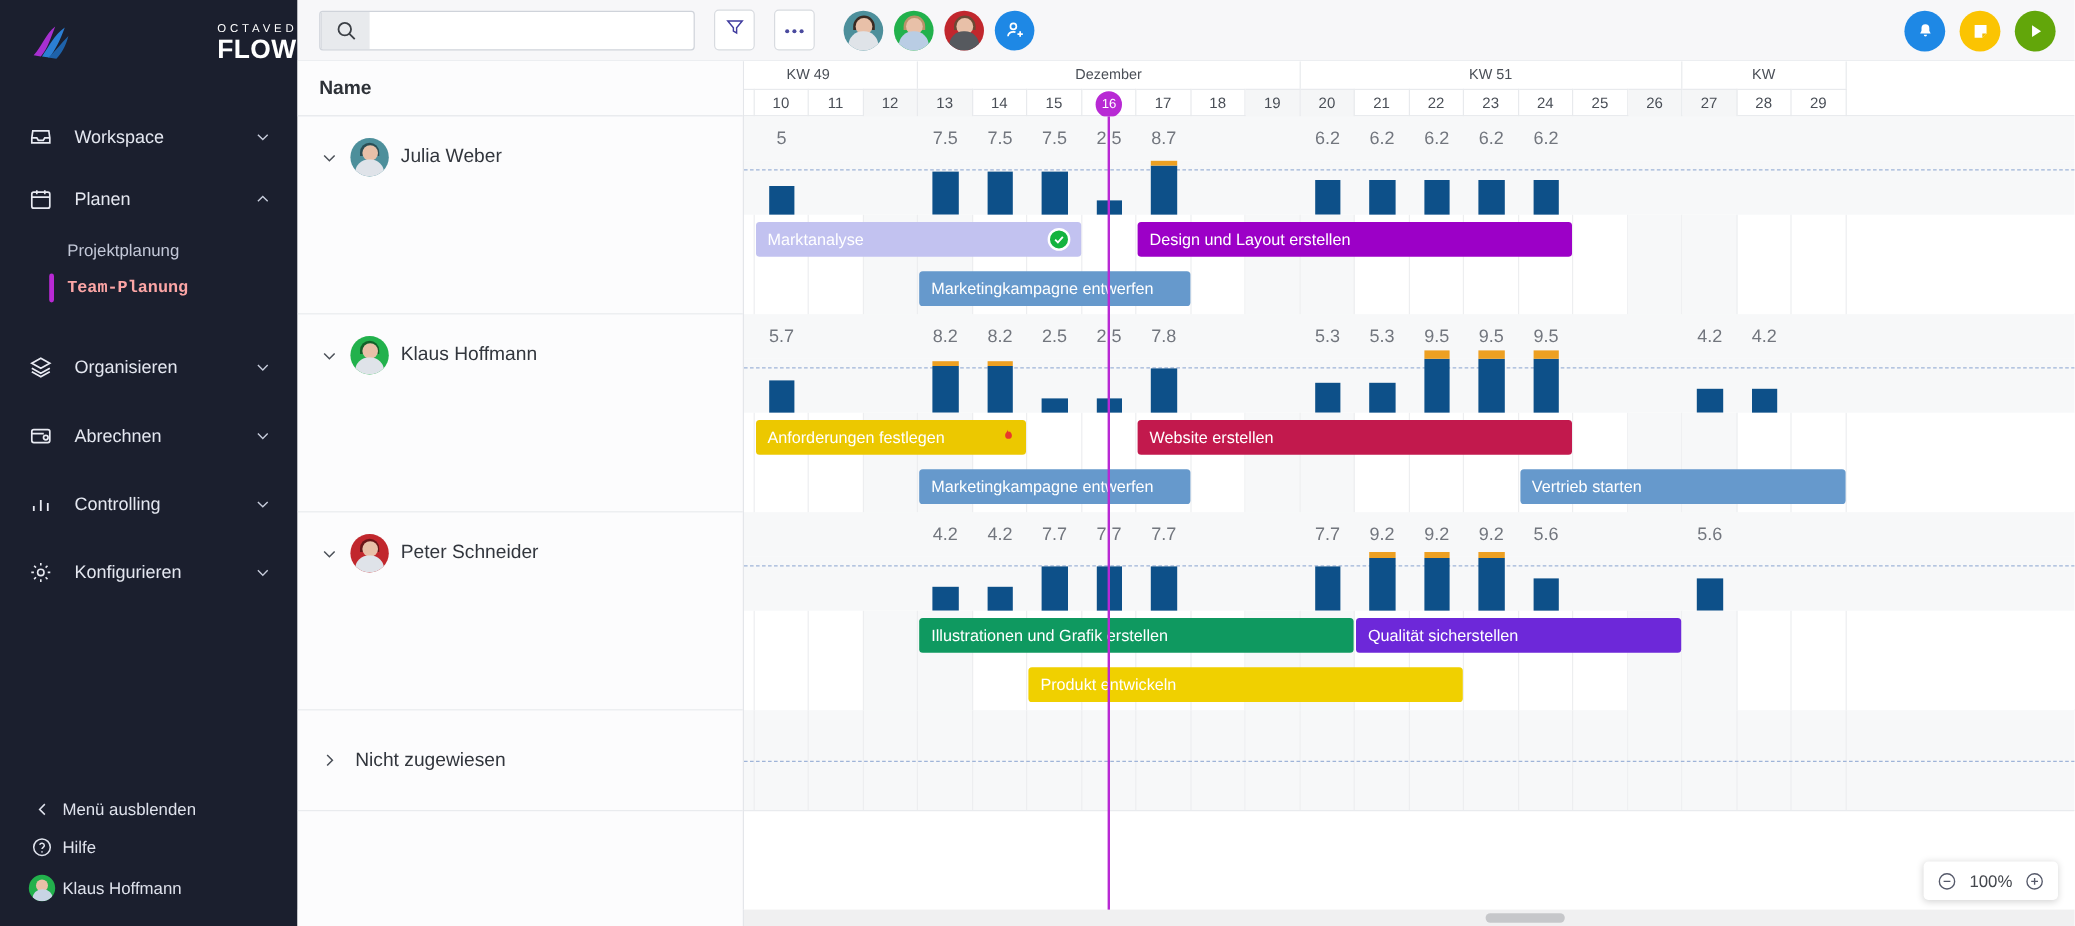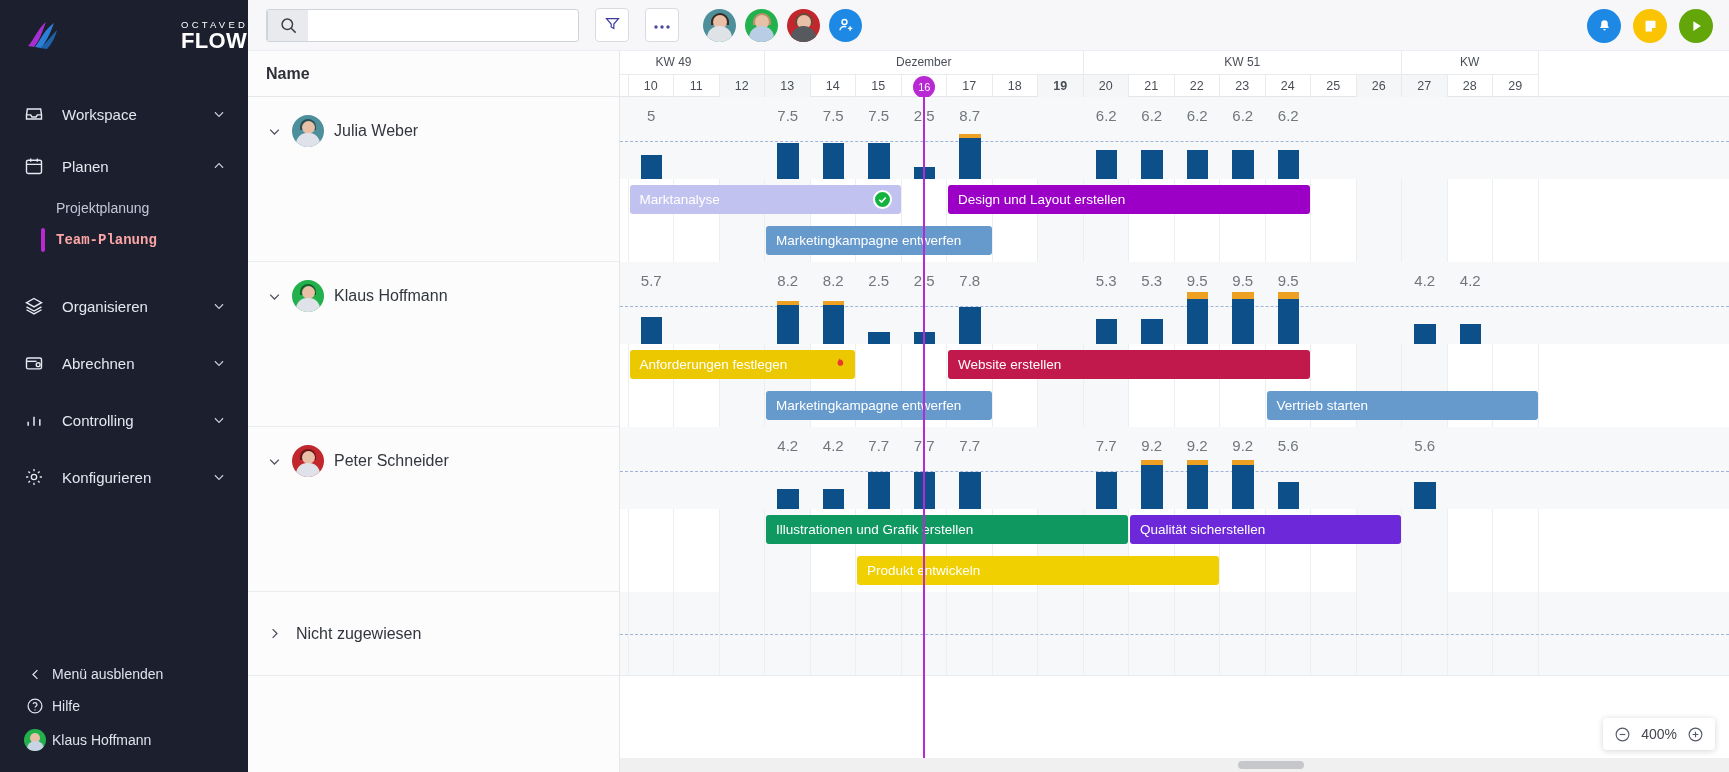--- a/index.html
+++ b/index.html
@@ -475,21 +475,21 @@
             <div class="gh-day" style="left: 54px; width: 45.5px;">11</div>
             <div class="gh-day we" style="left: 99.5px; width: 45.5px;">12</div>
             <div class="gh-day we" style="left: 145px; width: 45.5px;">13</div>
             <div class="gh-day" style="left: 190.5px; width: 45.5px;">14</div>
             <div class="gh-day" style="left: 236px; width: 45.5px;">15</div>
             <div class="gh-day" style="left: 281.5px; width: 45.5px;">
               <span class="today-pin" style="left: 11.75px;">16</span>
             </div>
             <div class="gh-day" style="left: 327px; width: 45.5px;">17</div>
             <div class="gh-day" style="left: 372.5px; width: 45.5px;">18</div>
-            <div class="gh-day we" style="left: 418px; width: 45.5px; font-weight: bold;">19</div>
+            <div class="gh-day we" style="left: 418px; width: 45.5px;">19</div>
             <div class="gh-day we" style="left: 463.5px; width: 45.5px;">20</div>
             <div class="gh-day" style="left: 509px; width: 45.5px;">21</div>
             <div class="gh-day" style="left: 554.5px; width: 45.5px;">22</div>
             <div class="gh-day" style="left: 600px; width: 45.5px;">23</div>
             <div class="gh-day" style="left: 645.5px; width: 45.5px;">24</div>
             <div class="gh-day" style="left: 691px; width: 45.5px;">25</div>
             <div class="gh-day we" style="left: 736.5px; width: 45.5px;">26</div>
             <div class="gh-day we" style="left: 782px; width: 45.5px;">27</div>
             <div class="gh-day" style="left: 827.5px; width: 45.5px;">28</div>
             <div class="gh-day" style="left: 873px; width: 45.5px;">29</div>
@@ -753,21 +753,21 @@
       <div class="hthumb" style="left:618px;width:66px"></div>
     </div>
 
     <div class="zoomctl">
       <span class="zbtn">
         <svg width="17" height="17" viewBox="0 0 24 24" fill="none" stroke="currentColor" stroke-width="1.6">
             <circle cx="12" cy="12" r="9"></circle>
             <path d="M8 12h8"></path>
           </svg>
       </span>
-      <span class="zval">400%</span>
+      <span class="zval">100%</span>
       <span class="zbtn">
         <svg width="17" height="17" viewBox="0 0 24 24" fill="none" stroke="currentColor" stroke-width="1.6">
             <circle cx="12" cy="12" r="9"></circle>
             <path d="M8 12h8M12 8v8"></path>
           </svg>
       </span>
     </div>
   </div>
 </div>
 

